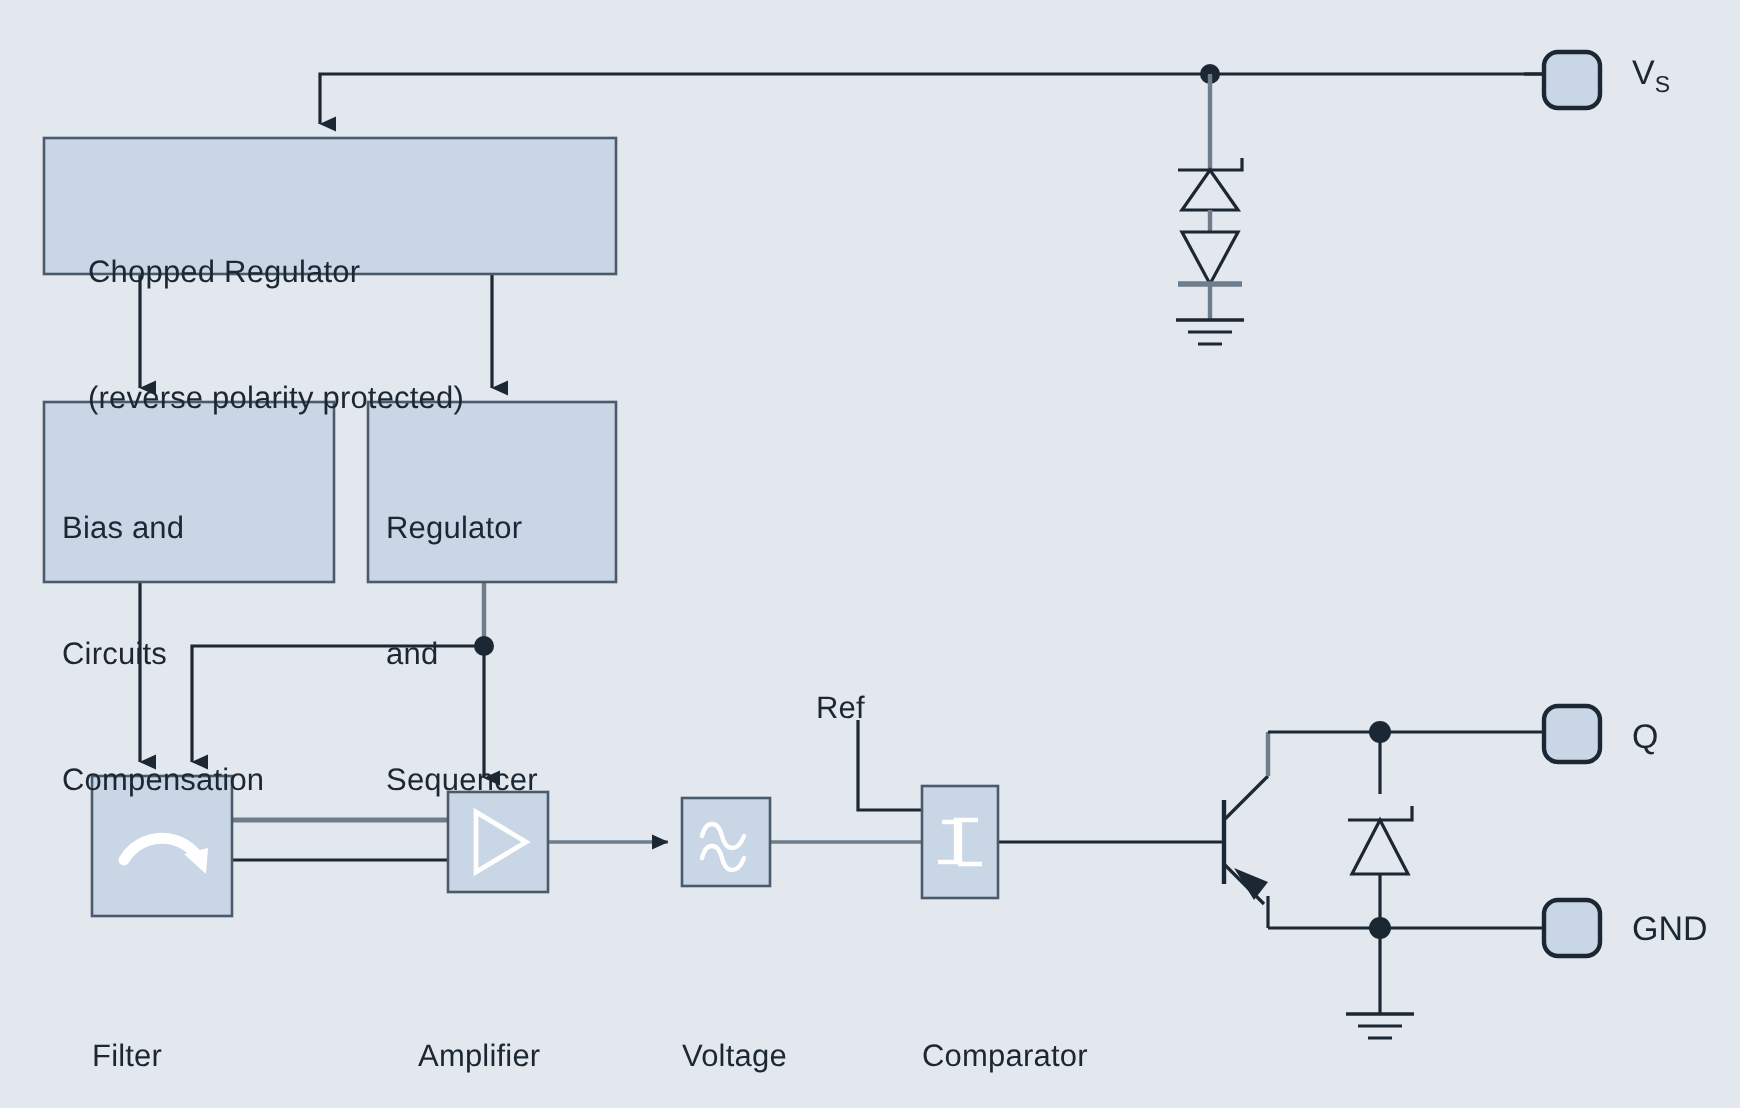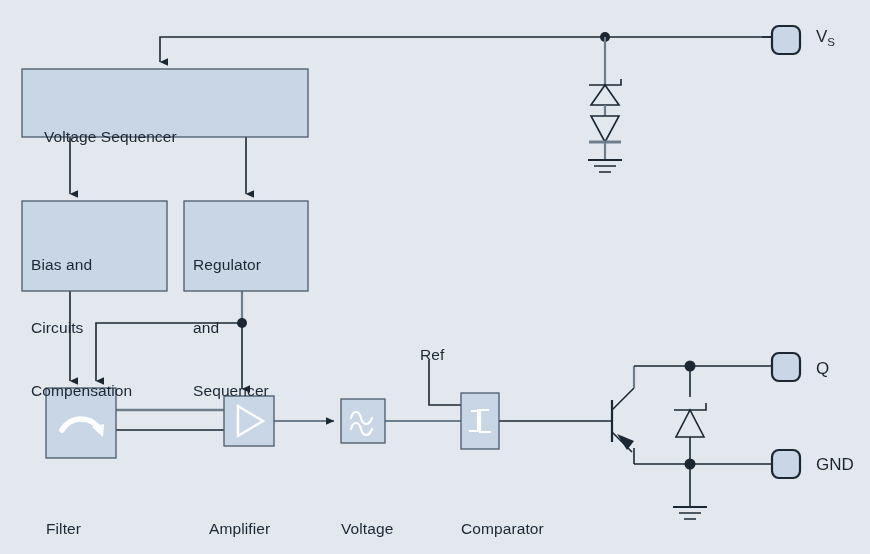--- a/index.html
+++ b/index.html
@@ -201,21 +201,22 @@
         <path d="M471,411 L480,411 L480,432 L491,432" fill="none" stroke="#ffffff" stroke-width="2.2"></path>
       </g>
     </g>
 
     <rect x="772" y="26" width="28" height="28" rx="7" ry="7" fill="#c9d6e5" stroke="#1b2733" stroke-width="2.2"></rect>
     <rect x="772" y="353" width="28" height="28" rx="7" ry="7" fill="#c9d6e5" stroke="#1b2733" stroke-width="2.2"></rect>
     <rect x="772" y="450" width="28" height="28" rx="7" ry="7" fill="#c9d6e5" stroke="#1b2733" stroke-width="2.2"></rect>
   </svg>
 
   <div class="blk-text" style="left:44px; top:84px;">
-    <div>Voltage Sequencer</div>
+    <div>Chopped Regulator</div>
+    <div>(reverse polarity protected)</div>
   </div>
 
   <div class="blk-text" style="left:31px; top:212px;">
     <div>Bias and</div>
     <div>Circuits</div>
     <div>Compensation</div>
   </div>
 
   <div class="blk-text" style="left:193px; top:212px;">
     <div>Regulator</div>
@@ -235,21 +236,21 @@
   <div class="cap-text" style="left:341px; top:466px;">
     <div>Voltage</div>
   </div>
 
   <div class="cap-text" style="left:461px; top:466px;">
     <div>Comparator</div>
     
     
   </div>
 
-  <div class="cap-text" style="left:408px; top:342px;margin-left:12px;">Ref</div>
+  <div class="cap-text" style="left:408px; top:342px;">Ref</div>
 
   <div class="pad-label" style="left:816px; top:27px;text-align:center;"><span>V</span><sub>S</sub></div>
 
   <div class="pad-label" style="left:816px; top:359px;">Q</div>
 
   <div class="pad-label" style="left:816px; top:455px;">GND</div>
 
 </div>
 
 </body></html>

